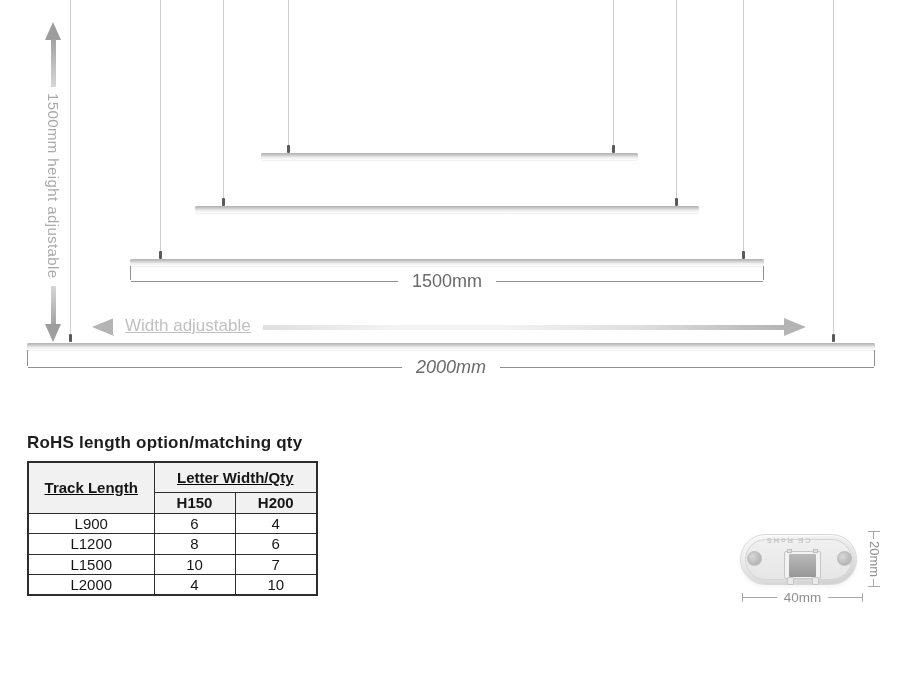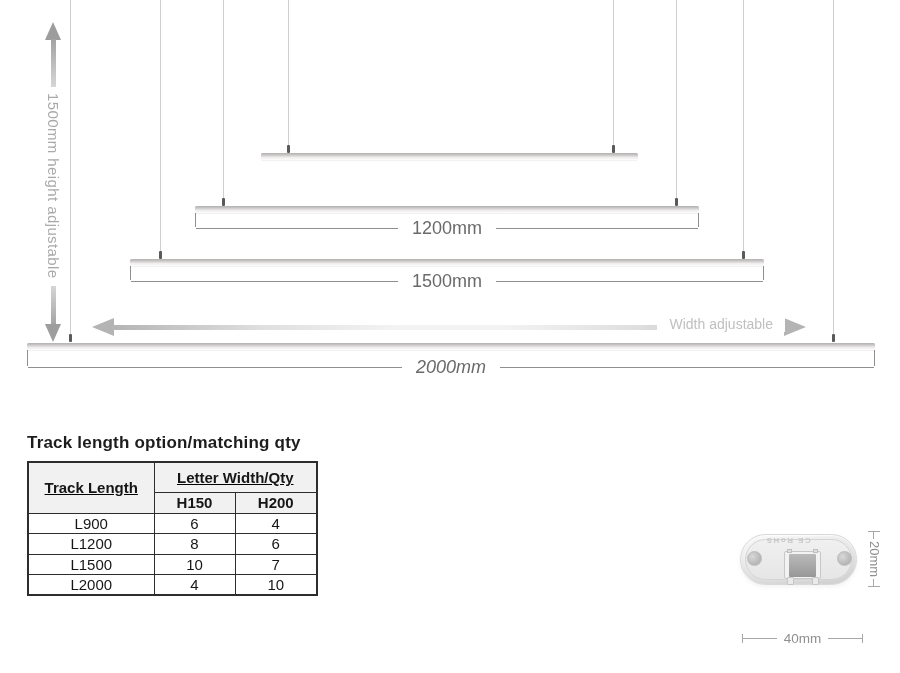--- a/index.html
+++ b/index.html
@@ -47,21 +47,21 @@
 
   
   .hhead-left { position: absolute; width: 0; height: 0;
     border-top: 9px solid transparent; border-bottom: 9px solid transparent;
     border-right: 22px solid #b4b4b4; }
   .hhead-right { position: absolute; width: 0; height: 0;
     border-top: 9px solid transparent; border-bottom: 9px solid transparent;
     border-left: 22px solid #b4b4b4; }
   .hshaft { position: absolute; height: 5px;
     background: linear-gradient(to right, #b4b4b4 0%, #dfdfdf 22%, #f3f3f3 42%, #f3f3f3 58%, #dfdfdf 78%, #b4b4b4 100%); }
-  .hlabel { position: absolute; text-align: right; font-size: 14px; color: #c0c0c0; }
+  .hlabel { position: absolute; text-align: left; font-size: 17px; color: #c0c0c0; text-decoration: underline; }
   .hlabel span { background: #ffffff; padding: 0 12px; }
 
   
   .tbl-title { position: absolute; font-size: 17px; font-weight: 700; color: #1d1d1d; letter-spacing: 0.2px; }
   table.spec { position: absolute; border-collapse: collapse; table-layout: fixed;
     width: 289px; border: 2px solid #2d2d2d; }
   table.spec td, table.spec th { border: 1px solid #2d2d2d; text-align: center; vertical-align: middle;
     font-size: 15px; color: #161616; }
   table.spec th { background: #f1f1f1; font-weight: 600; }
   table.spec td { background: #ffffff; font-weight: 500; }
@@ -82,21 +82,21 @@
   .conn-clip { position: absolute; width: 5px; height: 4px; background: #dedede; border: 1px solid #bfbfbf; }
   .ce-mark { position: absolute; transform: rotate(180deg); text-align: center;
     font-size: 8px; color: #c9c9c9; letter-spacing: 1.5px; font-weight: 600; }
 
   
   .dimv { position: absolute; width: 16px; }
   .dimv .cap { position: absolute; left: 2px; width: 12px; height: 1px; background: #a8a8a8; }
   .dimv .stem { position: absolute; left: 7px; width: 1px; background: #a8a8a8; }
   .dimv .vtxt { position: absolute; left: 0; width: 16px; writing-mode: vertical-rl;
     font-size: 13px; color: #8f8f8f; display: flex; align-items: center; justify-content: center; }
-  .dimh { position: absolute; display: flex; align-items: center; margin-top: 41px; }
+  .dimh { position: absolute; display: flex; align-items: center; }
   .dimh .cap { width: 1px; height: 9px; background: #a8a8a8; }
   .dimh .line { flex: 1; height: 1px; background: #a8a8a8; }
   .dimh .htxt { padding: 0 7px; font-size: 13.5px; color: #8f8f8f; white-space: nowrap; }
 </style>
 </head>
 <body>
 
 <div class="abs" style="left:0;top:0;width:900px;height:400px;">
 
   <div class="wire" style="left:70px;height:334px;"></div>
@@ -115,29 +115,20 @@
   <div class="conn" style="left:159px;top:251px;"></div>
   <div class="conn" style="left:742px;top:251px;"></div>
   <div class="conn" style="left:69px;top:334px;"></div>
   <div class="conn" style="left:832px;top:334px;"></div>
 
   <div class="bar" style="left:261px;top:153px;width:377px;"></div>
   <div class="bar" style="left:195px;top:206px;width:504px;"></div>
   <div class="bar" style="left:130px;top:259px;width:634px;"></div>
   <div class="bar" style="left:27px;top:343px;width:848px;"></div>
 
-  <div class="dim" style="left:195px;top:213px;width:504px;height:28px;">
-    <div class="tick l" style="height:14px;"></div>
-      <div class="tick r" style="height:14px;"></div>
-    <div class="row" style="top:5px;">
-        <div class="line"></div>
-      <div class="lbl">1200mm</div>
-      <div class="line"></div>
-      </div>
-  </div>
   <div class="dim" style="left:130px;top:266px;width:634px;height:28px;text-align:center;">
     <div class="tick l" style="height:14px;"></div>
       <div class="tick r" style="height:14px;"></div>
     <div class="row" style="top:5px;">
         <div class="line"></div>
       <div class="lbl">1500mm</div>
       <div class="line"></div>
       </div>
   </div>
   <div class="dim" style="left:27px;top:350px;width:848px;height:30px;">
@@ -157,21 +148,21 @@
   <div class="vhead-down" style="left:45px;top:324px;"></div>
 
   <div class="hhead-left" style="left:92px;top:318px;"></div>
   <div class="hshaft" style="left:113px;top:325px;width:672px;"></div>
   <div class="hhead-right" style="left:784px;top:318px;"></div>
   <div class="hlabel" style="left:113px;top:316px;width:672px;">
     <span>Width adjustable</span>
   </div>
 </div>
 
-<div class="tbl-title" style="left:27px;top:433px;">Track length option/matching qty</div>
+<div class="tbl-title" style="left:27px;top:433px;">RoHS length option/matching qty</div>
 
 <table class="spec" style="left:27px;top:461px;">
   <colgroup>
       <col style="width:126px">
       <col style="width:81px">
       <col style="width:82px">
     </colgroup>
   <tbody>
       <tr style="height:30px;text-decoration:underline;">
     <th rowspan="2">Track Length</th>

